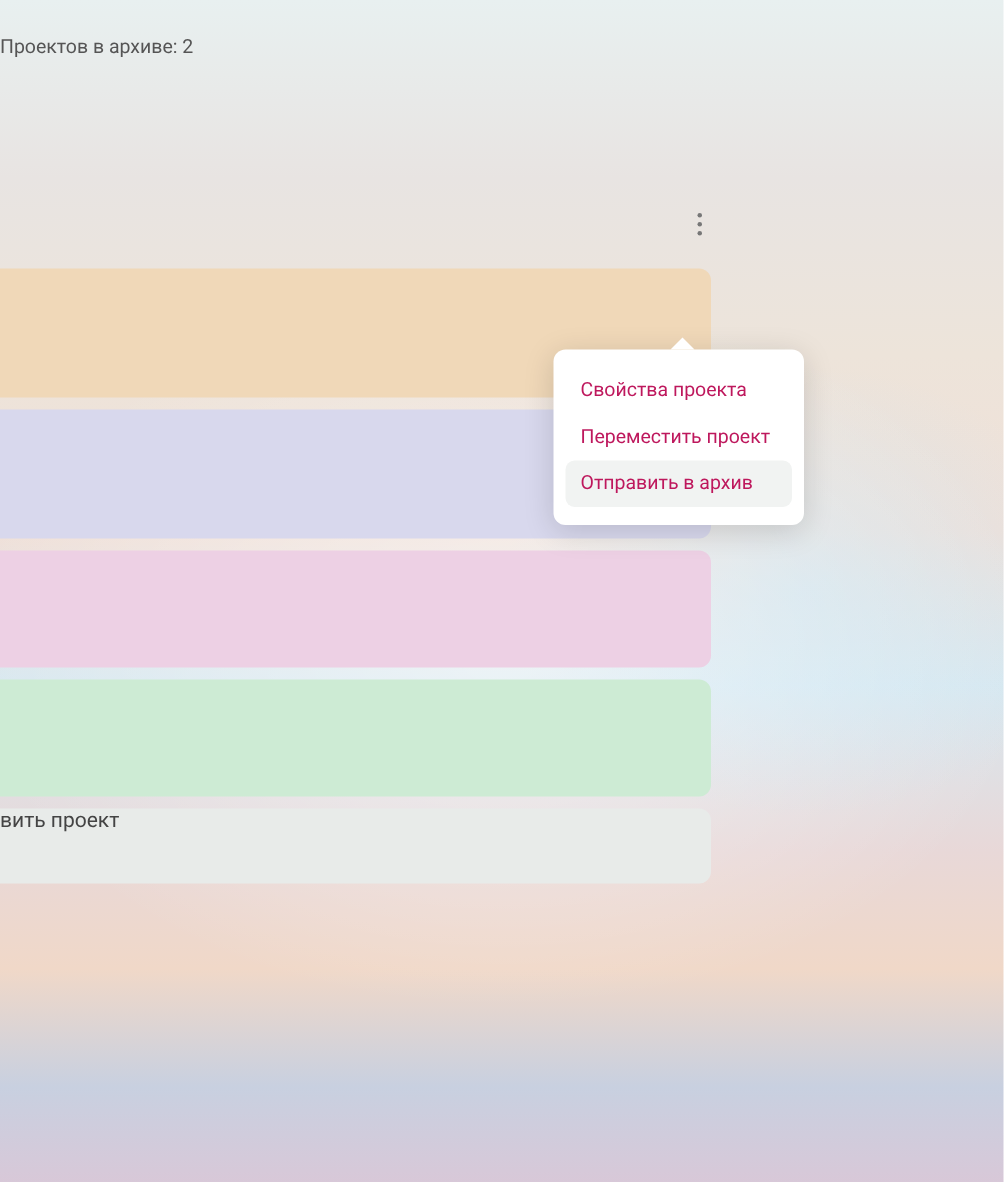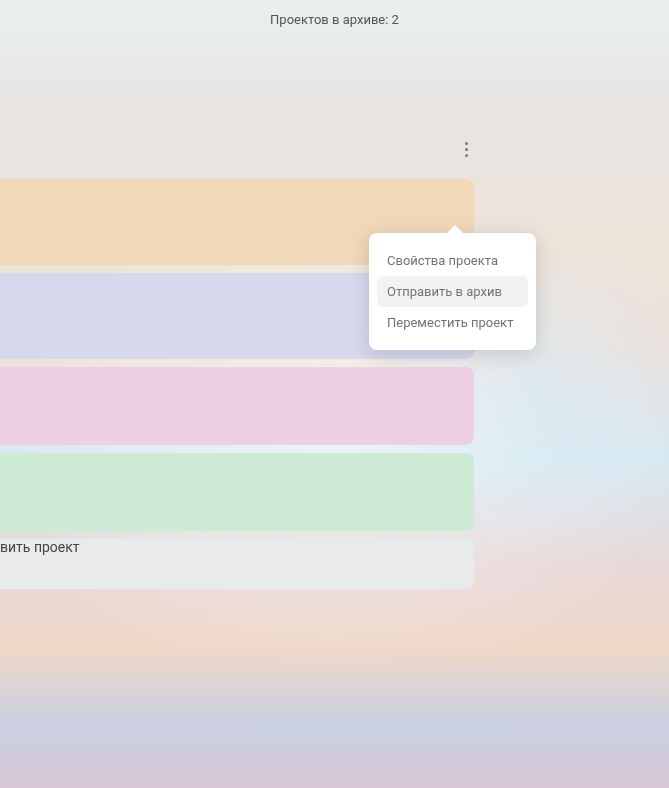--- a/index.html
+++ b/index.html
@@ -23,24 +23,23 @@
     .bg-overlay {
       position: absolute;
       top: 0; left: 0; right: 0; bottom: 0;
       background: 
         radial-gradient(ellipse 600px 400px at 50% 55%, rgba(255,255,255,0.5) 0%, transparent 60%),
         radial-gradient(ellipse 400px 300px at 80% 50%, rgba(200,230,245,0.6) 0%, transparent 50%);
       pointer-events: none;
     }
     .archive-count {
       position: absolute;
-      top: 12px;
+      top: 24px;
       left: 0;
       right: 0;
-      text-align: center;
       font-size: 13px;
       color: #555;
     }
     .more-icon {
       position: absolute;
       top: 137px;
       left: 454px;
       width: 24px;
       height: 24px;
       cursor: pointer;
@@ -136,21 +135,21 @@
       left: 78px;
       width: 0;
       height: 0;
       border-left: 8px solid transparent;
       border-right: 8px solid transparent;
       border-bottom: 8px solid #fff;
     }
     .menu-item {
       padding: 8px 10px;
       font-size: 13px;
-      color: #737373;
+      color: #be185d;
       cursor: pointer;
       border-radius: 6px;
     }
     .menu-item.highlighted {
       background: #f1f3f2;
     }
   </style>
 </head>
 <body>
 
@@ -169,15 +168,15 @@
 <div class="project-card card-pink"></div>
 
 <div class="project-card card-green"></div>
 
 <div class="project-card add-project-card">
   <span>вить проект</span>
 </div>
 
 <div class="context-menu">
   <div class="menu-item">Свойства проекта</div>
+  <div class="menu-item">Переместить проект</div>
   <div class="menu-item highlighted">Отправить в архив</div>
-  <div class="menu-item">Переместить проект</div>
 </div>
 
 </body></html>

